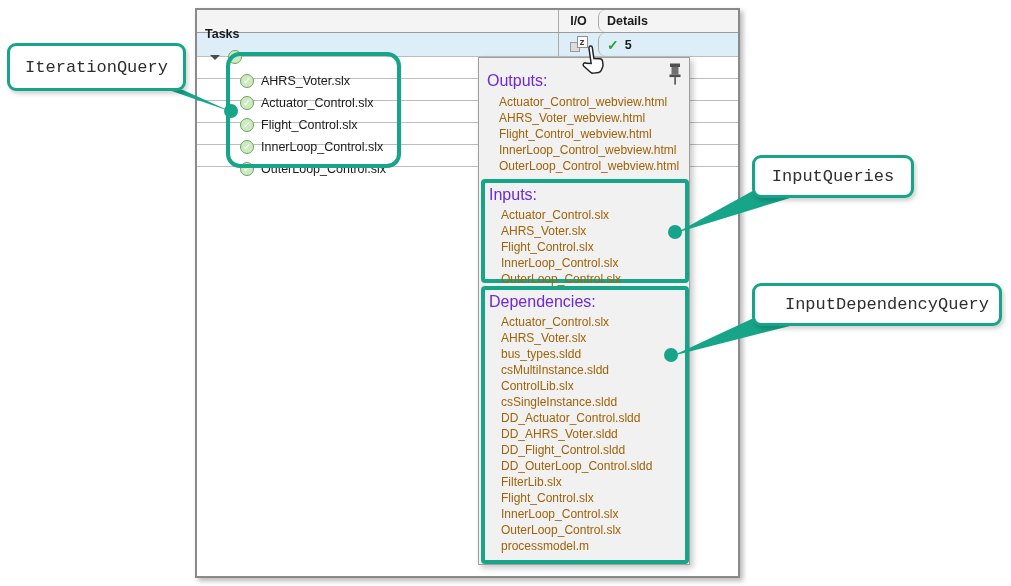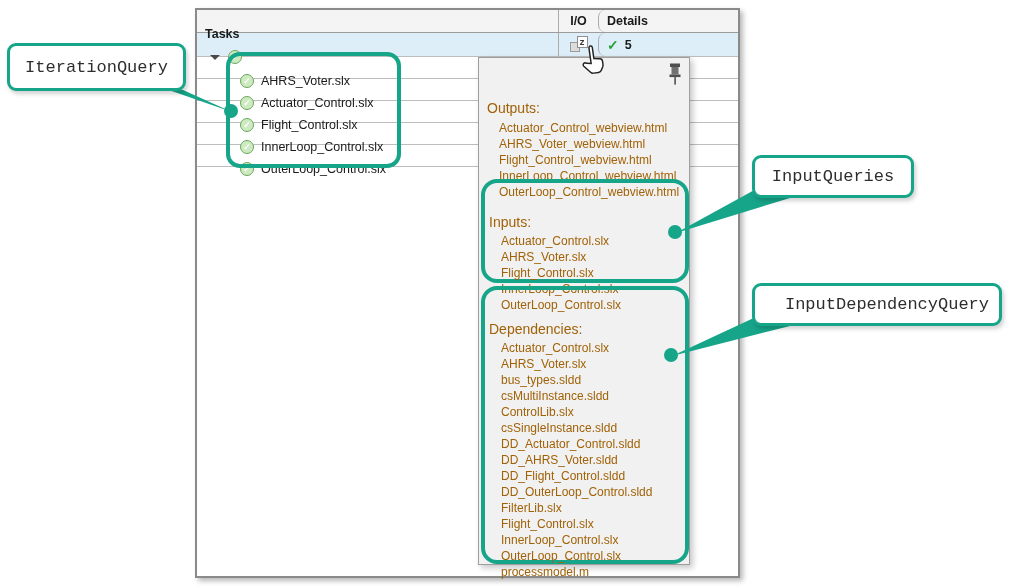--- a/index.html
+++ b/index.html
@@ -51,28 +51,28 @@
     font-family:"DejaVu Sans Mono", monospace; line-height:1;
   }
 
   
   .popup {
     position:absolute; left:478px; top:57px; width:212px; height:508px;
     background:#f1f1f1; border:1px solid #9e9e9e; box-shadow:3px 3px 6px rgba(0,0,0,.22);
     z-index:5; font-size:12px;
   }
   .pin { position:absolute; top:5px; right:7px; z-index:6; }
-  .sec-label { color:#a16207; font-size:14px;margin-top:28px; }
+  .sec-label { color:#6d28d9; font-size:16px; }
   .popup .outputs { position:absolute; left:0; top:14px; width:100%; }
   .popup .outputs .sec-label { margin-left:8px; margin-bottom:4px; }
   .link { display:block; color:#a16207; text-decoration:none; line-height:16px; white-space:nowrap; }
   .outputs .link { margin-left:20px; }
   .teal-box {
     position:absolute; left:2px; width:208px;
-    border:4px solid #17a58a; border-radius:16px; padding:3px 0 0 2px;
+    border:4px solid #17a58a; border-radius:4px; padding:3px 0 0 2px;
   }
   .teal-box .sec-label { margin-left:2px; margin-bottom:3px; }
   .teal-box .link { margin-left:14px; }
   .box-inputs { top:121px; height:104px; }
   .box-deps { top:228px; height:278px; }
 
   
   .task-highlight {
     position:absolute; left:226px; top:52px; width:175px; height:116px;
     border:4px solid #17a58a; border-radius:14px; z-index:4; pointer-events:none;

